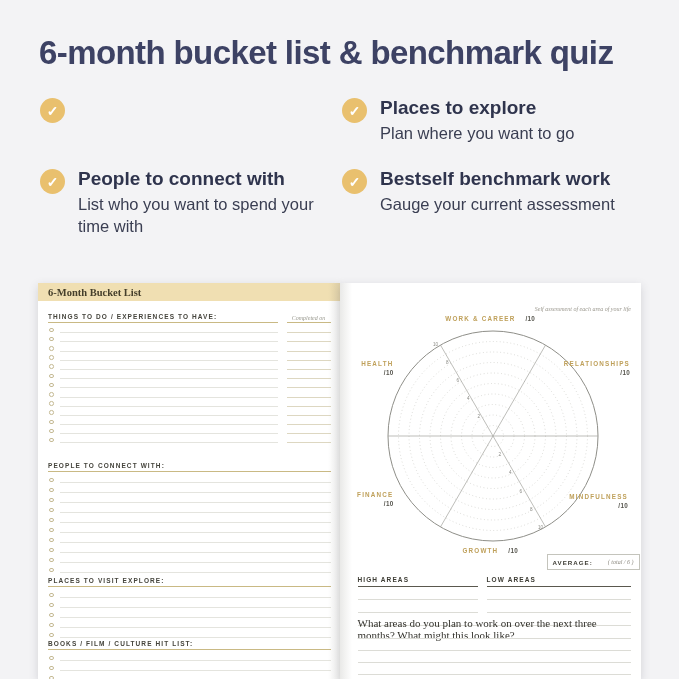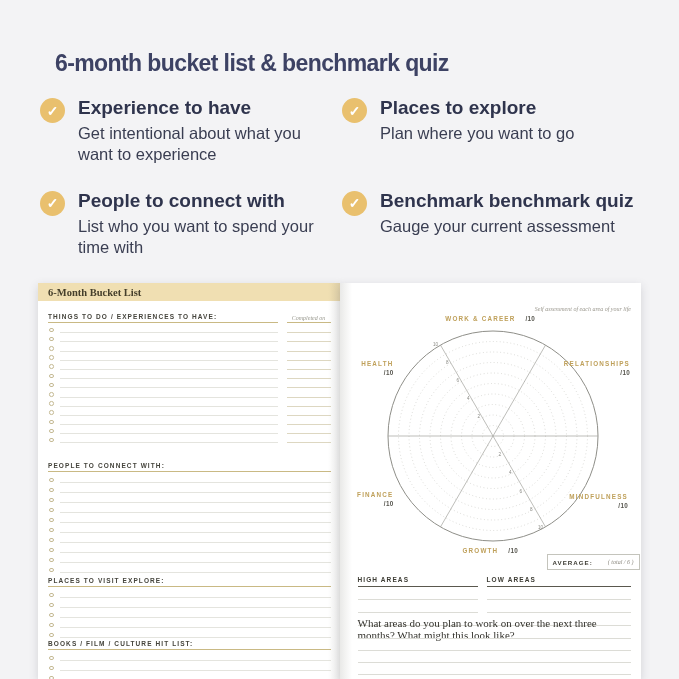--- a/index.html
+++ b/index.html
@@ -1,20 +1,20 @@
 <!DOCTYPE html>
 <html><head>
 <meta charset="utf-8">
 <style>
   html,body{margin:0;padding:0;}
   body{width:679px;height:679px;overflow:hidden;background:#f3f3f5;font-family:"Liberation Sans",sans-serif;}
   .canvas{position:relative;width:679px;height:679px;background:#f3f3f5;overflow:hidden;}
 
   
-  .title{position:absolute;left:39px;top:34px;margin:16px;font-size:23px;font-weight:700;
+  .title{position:absolute;left:39px;top:34px;margin:0;font-size:33px;font-weight:700;
          letter-spacing:-0.6px;color:#3d4264;}
 
   
   .features{position:absolute;left:40px;top:97px;right:14px;display:grid;
             grid-template-columns:302px 1fr;row-gap:24px;}
   .feat{display:flex;gap:13px;}
   .chk{width:25px;height:25px;border-radius:50%;background:#e9c06e;color:#ffffff;
        display:flex;align-items:center;justify-content:center;font-size:14px;font-weight:700;
        flex:none;margin-top:1px;}
   .feat h3{margin:0 0 4px 0;font-size:19px;font-weight:700;color:#2f344d;}
@@ -86,24 +86,20 @@
 
 <div class="canvas">
 
   <h1 class="title">6-month bucket list &amp; benchmark quiz</h1>
 
   <div class="features">
     <div class="feat">
       <span class="chk">
           <span>✓</span>
         </span>
-      <div>
-        <h3>Experience to have</h3>
-        <p>Get intentional about what you want to experience</p>
-      </div>
     </div>
     <div class="feat">
       <span class="chk">
           <span>✓</span>
         </span>
       <div>
         <h3>Places to explore</h3>
         <p>Plan where you want to go</p>
       </div>
     </div>
@@ -114,21 +110,21 @@
       <div>
         <h3>People to connect with</h3>
         <p>List who you want to spend your time with</p>
       </div>
     </div>
     <div class="feat">
       <span class="chk">
           <span>✓</span>
         </span>
       <div>
-        <h3>Benchmark benchmark quiz</h3>
+        <h3>Bestself benchmark work</h3>
         <p>Gauge your current assessment</p>
       </div>
     </div>
   </div>
 
   <div class="spread">
 
     <div class="page left">
       <div class="band">6-Month Bucket List</div>
       <div id="bucket-sections">

